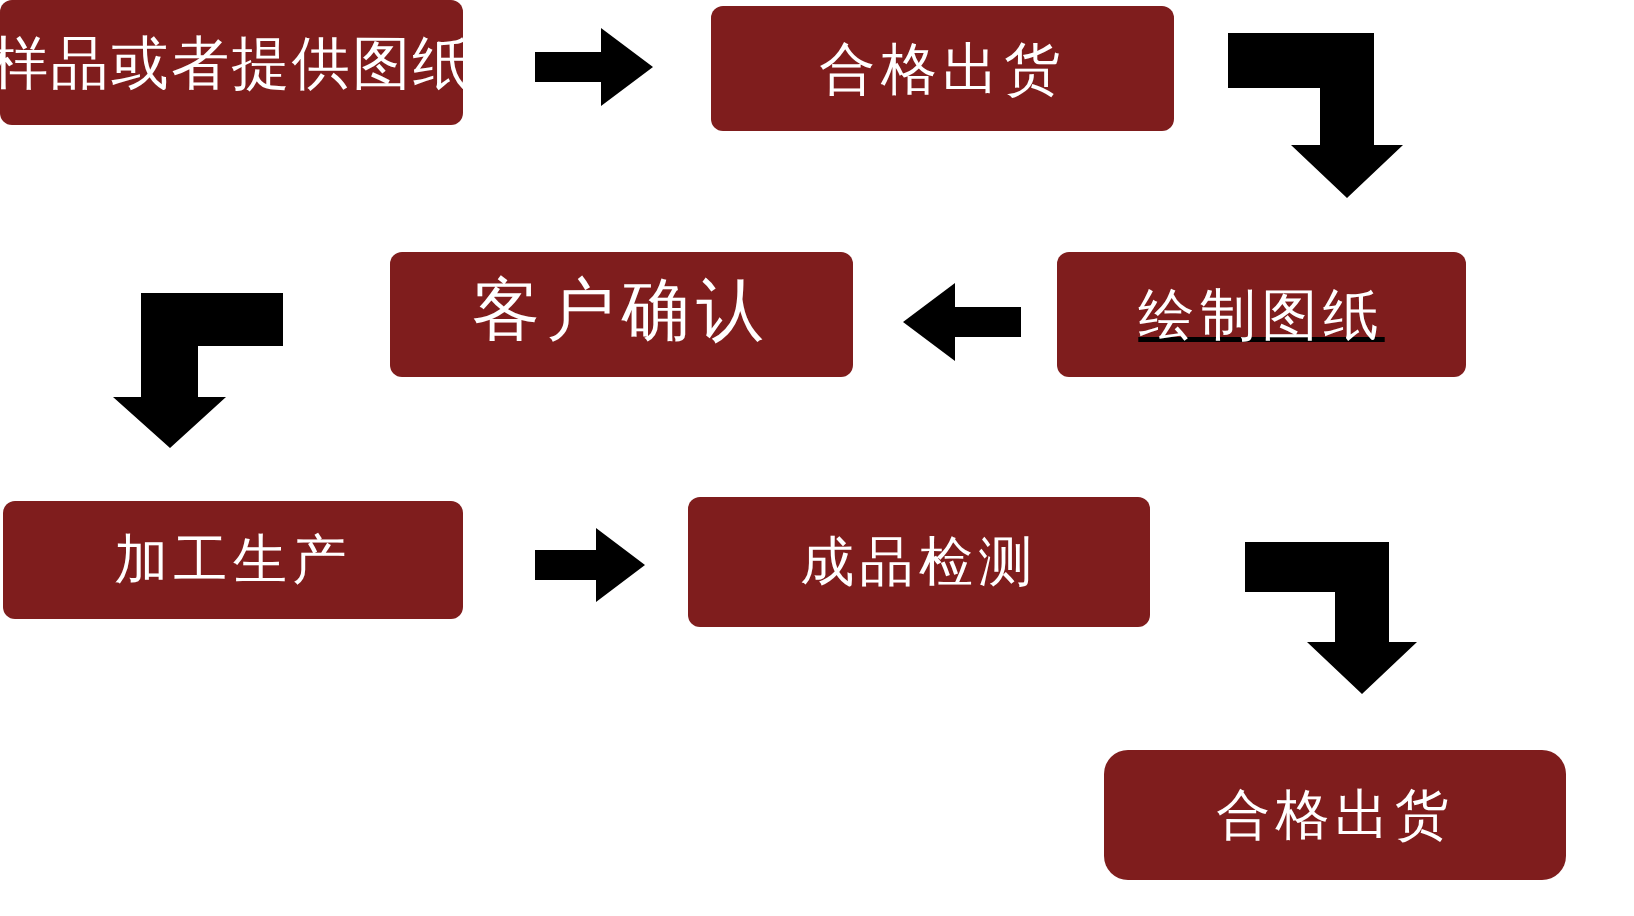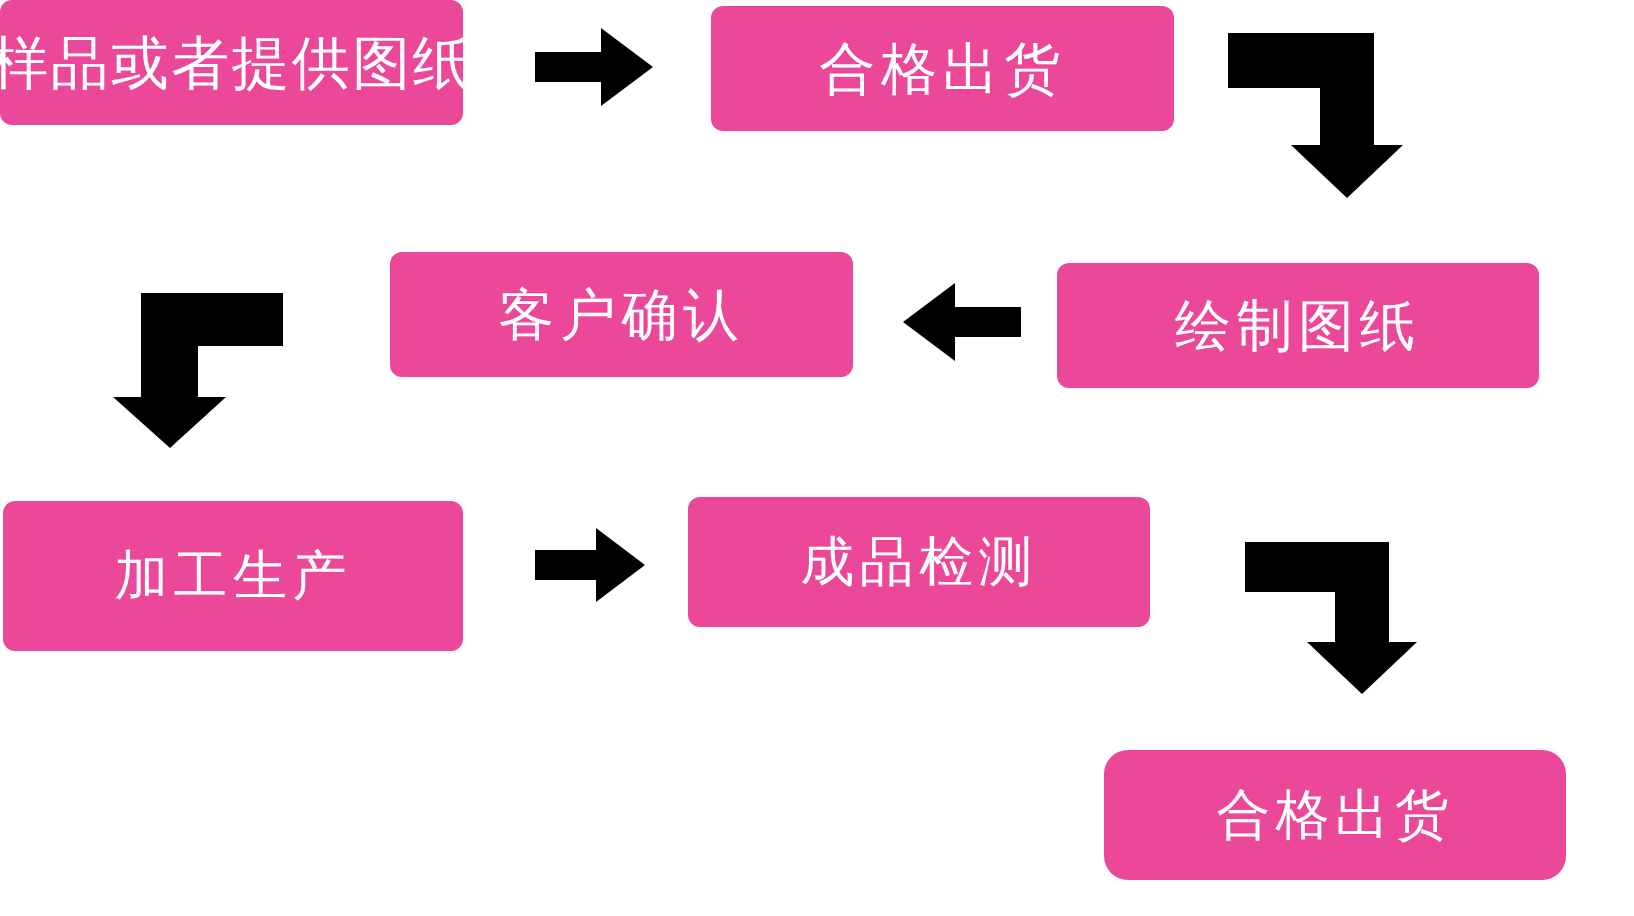--- a/index.html
+++ b/index.html
@@ -10,21 +10,21 @@
   #canvas {
     position: relative;
     width: 1634px;
     height: 916px;
     background: #ffffff;
     overflow: hidden;
     font-family: "DejaVu Sans", "Liberation Sans", sans-serif;
   }
   .node {
     position: absolute;
-    background: #ec4899;
+    background: #7f1d1d;
     border-radius: 12px;
     display: flex;
     align-items: center;
     justify-content: center;
     box-sizing: border-box;
   }
   .node-label {
     color: #ffffff;
     font-family: "DejaVu Sans", "Liberation Sans", sans-serif;
     font-weight: 400;
@@ -50,29 +50,29 @@
 <div id="canvas">
 
   <div class="node" style="left:0px; top:0px; width:463px; height:125px;">
     <span class="node-label" style="font-size:58px;">样品或者提供图纸</span>
   </div>
 
   <div class="node" style="left:711px; top:6px; width:463px; height:125px;">
     <span class="node-label" style="font-size:56px; letter-spacing:0.10em;">合格出货</span>
   </div>
 
-  <div class="node" style="left:1057px; top:263px; width:482px; height:125px;">
+  <div class="node" style="left:1057px; top:252px; width:409px; height:125px;text-decoration:underline;">
     <span class="node-label" style="font-size:56px; letter-spacing:0.10em;">绘制图纸</span>
   </div>
 
   <div class="node" style="left:390px; top:252px; width:463px; height:125px;">
-    <span class="node-label" style="font-size:56px; letter-spacing:0.10em;">客户确认</span>
+    <span class="node-label" style="font-size:68px; letter-spacing:0.10em;font-family:Liberation Mono, monospace;">客户确认</span>
   </div>
 
-  <div class="node" style="left:3px; top:501px; width:460px; height:150px;">
+  <div class="node" style="left:3px; top:501px; width:460px; height:118px;">
     <span class="node-label" style="font-size:54px; letter-spacing:0.10em;">加工生产</span>
   </div>
 
   <div class="node" style="left:688px; top:497px; width:462px; height:130px;align-items:center;">
     <span class="node-label" style="font-size:54px; letter-spacing:0.10em;">成品检测</span>
   </div>
 
   <div class="node" style="left:1104px; top:750px; width:462px; height:130px;border-radius:24px;">
     <span class="node-label" style="font-size:54px; letter-spacing:0.10em;">合格出货</span>
   </div>

